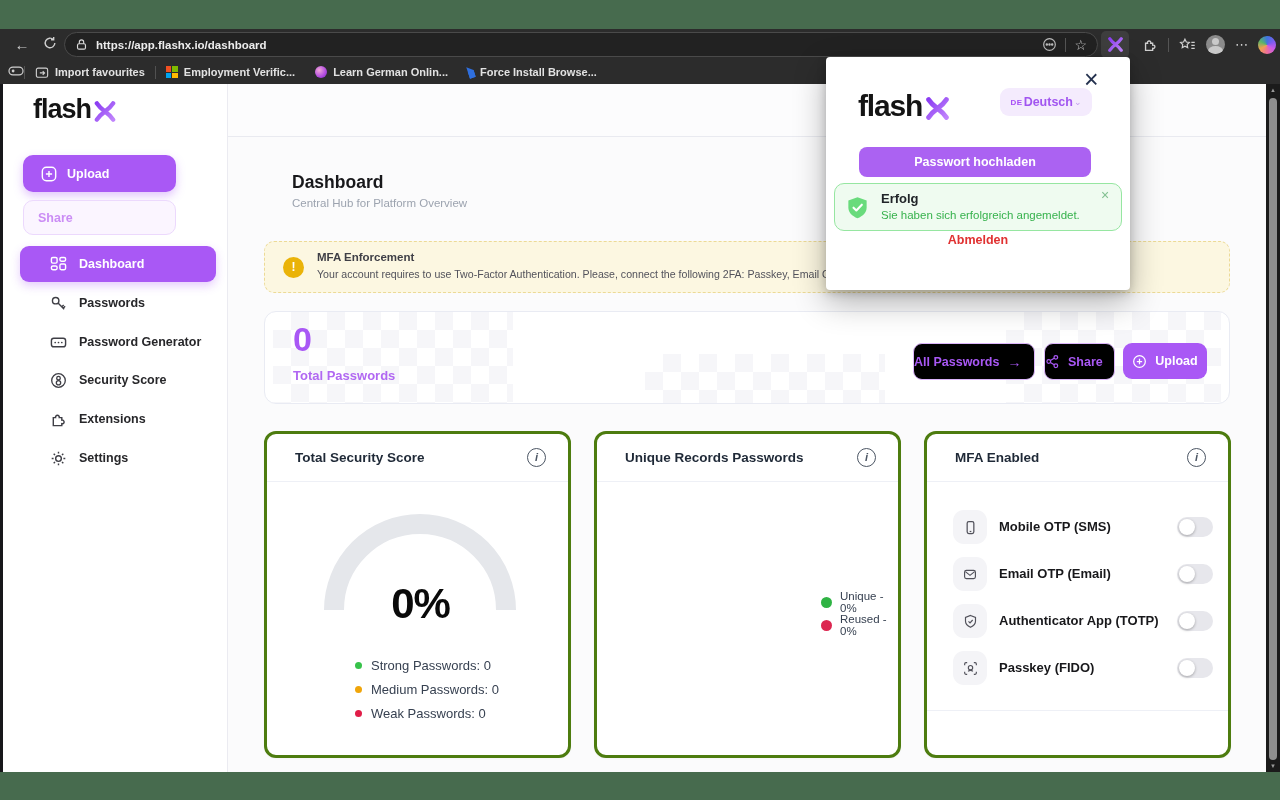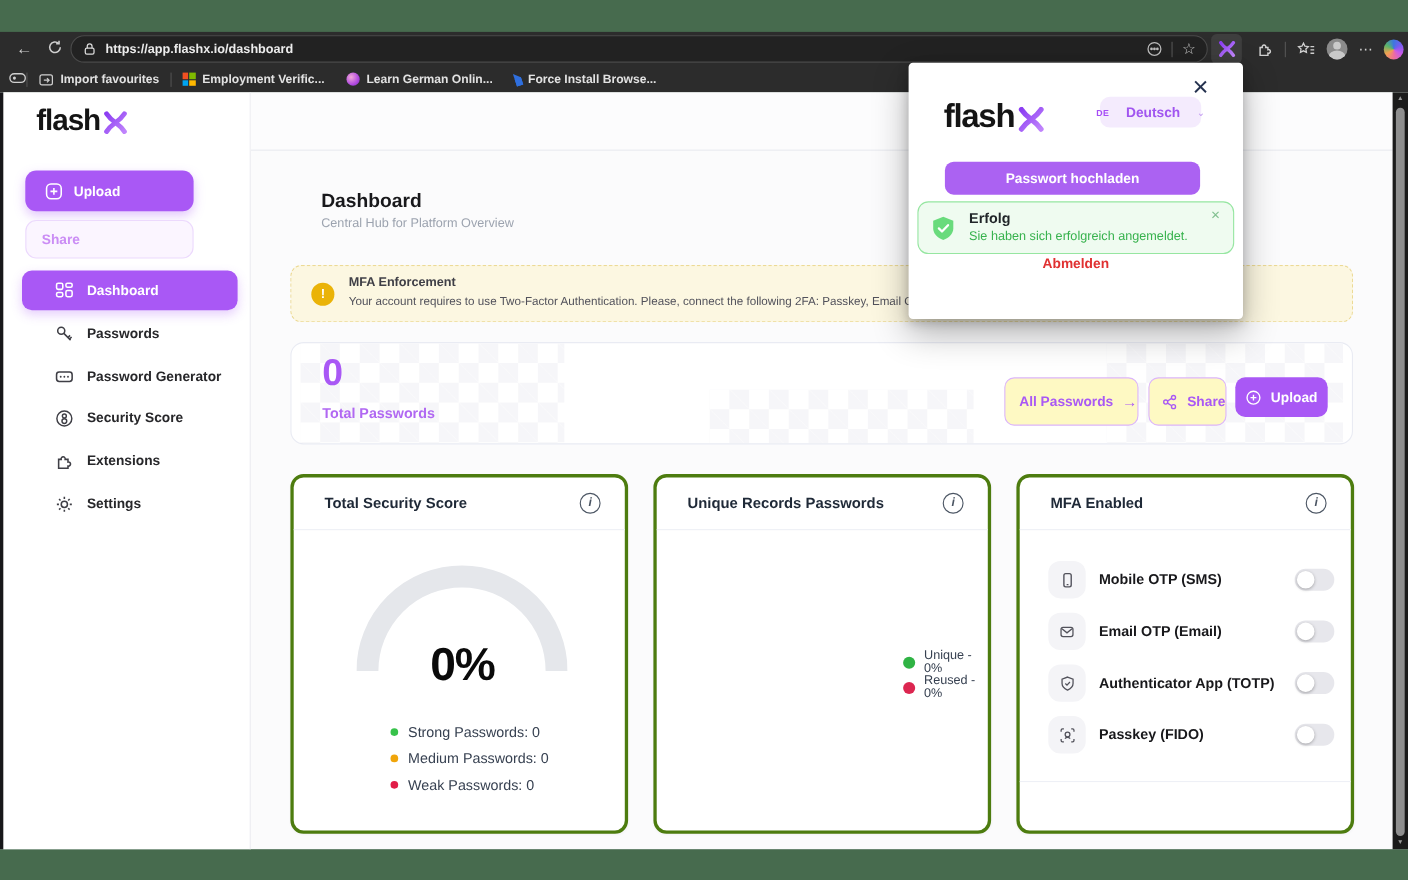--- a/index.html
+++ b/index.html
@@ -64,21 +64,21 @@
 
   .stats { position:absolute; left:264px; top:227px; width:966px; height:93px; background:#fff; border:1px solid #e9ebf3; border-radius:12px; overflow:hidden; }
   .checker { position:absolute; opacity:.6;
     background-image:linear-gradient(45deg,#f1f1f5 25%,transparent 25%,transparent 75%,#f1f1f5 75%),linear-gradient(45deg,#f1f1f5 25%,transparent 25%,transparent 75%,#f1f1f5 75%);
     background-position:0 0,18px 18px; background-size:36px 36px; }
   .ck1 { left:8px; top:0; width:240px; height:92px; }
   .ck2 { left:380px; top:42px; width:240px; height:50px; }
   .ck3 { right:8px; top:0; width:215px; height:92px; }
   .stats-val { position:absolute; left:28px; top:8px; font-size:34px; font-weight:bold; color:#a958f5; }
   .stats-label { position:absolute; left:28px; top:56px; font-size:13px; font-weight:bold; color:#b168f2; }
-  .btn-outline { position:absolute; top:31px; height:44px; background:#fef9c3; border:1px solid #dcb5fb; border-radius:9px; color:#a958f5; font-size:12.5px; font-weight:bold; display:flex; align-items:center; justify-content:flex-end; gap:8px; cursor:pointer; }
+  .btn-outline { position:absolute; top:31px; height:37px; background:#000000; border:1px solid #dcb5fb; border-radius:9px; color:#a958f5; font-size:12.5px; font-weight:bold; display:flex; align-items:center; justify-content:flex-start; gap:8px; cursor:pointer; }
   .btn-fill { position:absolute; top:31px; height:36px; background:#a958f5; border:none; border-radius:9px; color:#fff; font-size:12.5px; font-weight:bold; display:flex; align-items:center; justify-content:center; gap:8px; cursor:pointer; }
   .b-all { left:648px; width:122px; }
   .b-share { left:779px; width:71px; }
   .b-upload { left:858px; width:84px; }
 
   .card { position:absolute; top:347px; width:307px; height:327px; background:#fff; border:3px solid #4d7c0f; border-radius:12px; box-shadow:0 1px 2px rgba(30,30,60,.03); }
   .c1 { left:264px; } .c2 { left:594px; } .c3 { left:924px; }
   .card-head { position:absolute; left:0; top:0; right:0; height:48px; border-bottom:1px solid #eef0f6; }
   .card-title { position:absolute; left:28px; top:16px; font-size:13.5px; font-weight:bold; color:#1f2937; }
   .info-ic { position:absolute; right:22px; top:14px; width:19px; height:19px; border:1.5px solid #4b5563; border-radius:50%; color:#4b5563; font-size:11px; font-weight:bold; text-align:center; line-height:17px; font-style:italic; cursor:pointer; }
@@ -98,21 +98,21 @@
   .toggle::after { content:""; position:absolute; left:2px; top:2px; width:16px; height:16px; border-radius:50%; background:#fff; box-shadow:0 1px 3px rgba(0,0,0,.3); }
   .mfa-div { position:absolute; left:0; right:0; top:276px; height:1px; background:#eef0f6; }
   .mfa-link { position:absolute; left:0; width:307px; top:297px; text-align:center; }
   .mfa-link a { color:#a958f5; font-size:12.5px; font-weight:bold; text-decoration:none; border-bottom:1.5px dotted #c79bf5; padding-bottom:2px; cursor:pointer; }
 
   
   .popup { position:absolute; left:826px; top:57px; width:304px; height:233px; background:#fff; border-radius:4px; z-index:100; box-shadow:0 12px 32px rgba(0,0,0,.3), 0 3px 10px rgba(0,0,0,.18); }
   .pp-close { position:absolute; left:258px; top:10px; font-size:25px; font-weight:normal; color:#25324f; cursor:pointer; line-height:1; }
   .pp-brand { position:absolute; left:32px; top:34px; display:flex; align-items:flex-end; }
   .pp-brand-txt { font-size:30px; font-weight:bold; color:#141414; letter-spacing:-1.2px; line-height:1; }
-  .pp-lang { position:absolute; left:174px; top:31px; width:92px; height:28px; background:#f4ebfd; border-radius:9px; display:flex; align-items:center; justify-content:center; gap:15px; cursor:pointer; }
+  .pp-lang { position:absolute; left:174px; top:31px; width:92px; height:28px; background:#f4ebfd; border-radius:9px; display:flex; align-items:center; justify-content:center; gap:1px; cursor:pointer; }
   .pp-lang-code { font-size:8px; font-weight:bold; color:#a64df6; letter-spacing:.5px; }
   .pp-lang-label { font-size:12.5px; font-weight:bold; color:#a155f0; }
   .pp-lang-chev { font-size:9px; color:#c39bf0; }
   .pp-btn { position:absolute; left:33px; top:90px; width:232px; height:30px; background:#ab62f2; border:none; border-radius:8px; color:#fff; font-size:12.5px; font-weight:bold; cursor:pointer; }
   .pp-alert { position:absolute; left:8px; top:126px; width:288px; height:48px; background:#effbf0; border:1.5px solid #96e6a1; border-radius:10px; }
   .pp-alert-title { position:absolute; left:46px; top:7px; font-size:13px; font-weight:bold; color:#212529;text-align:right; }
   .pp-alert-msg { position:absolute; left:46px; top:25px; font-size:11.5px; color:#37b24d; }
   .pp-alert-close { position:absolute; left:266px; top:3px; font-size:14px; color:#82c091; cursor:pointer; }
   .pp-shield { position:absolute; left:11px; top:12px; }
   .pp-logout { position:absolute; left:0; width:304px; top:176px; text-align:center; font-size:12.5px; font-weight:bold; color:#e03131; cursor:pointer; }

